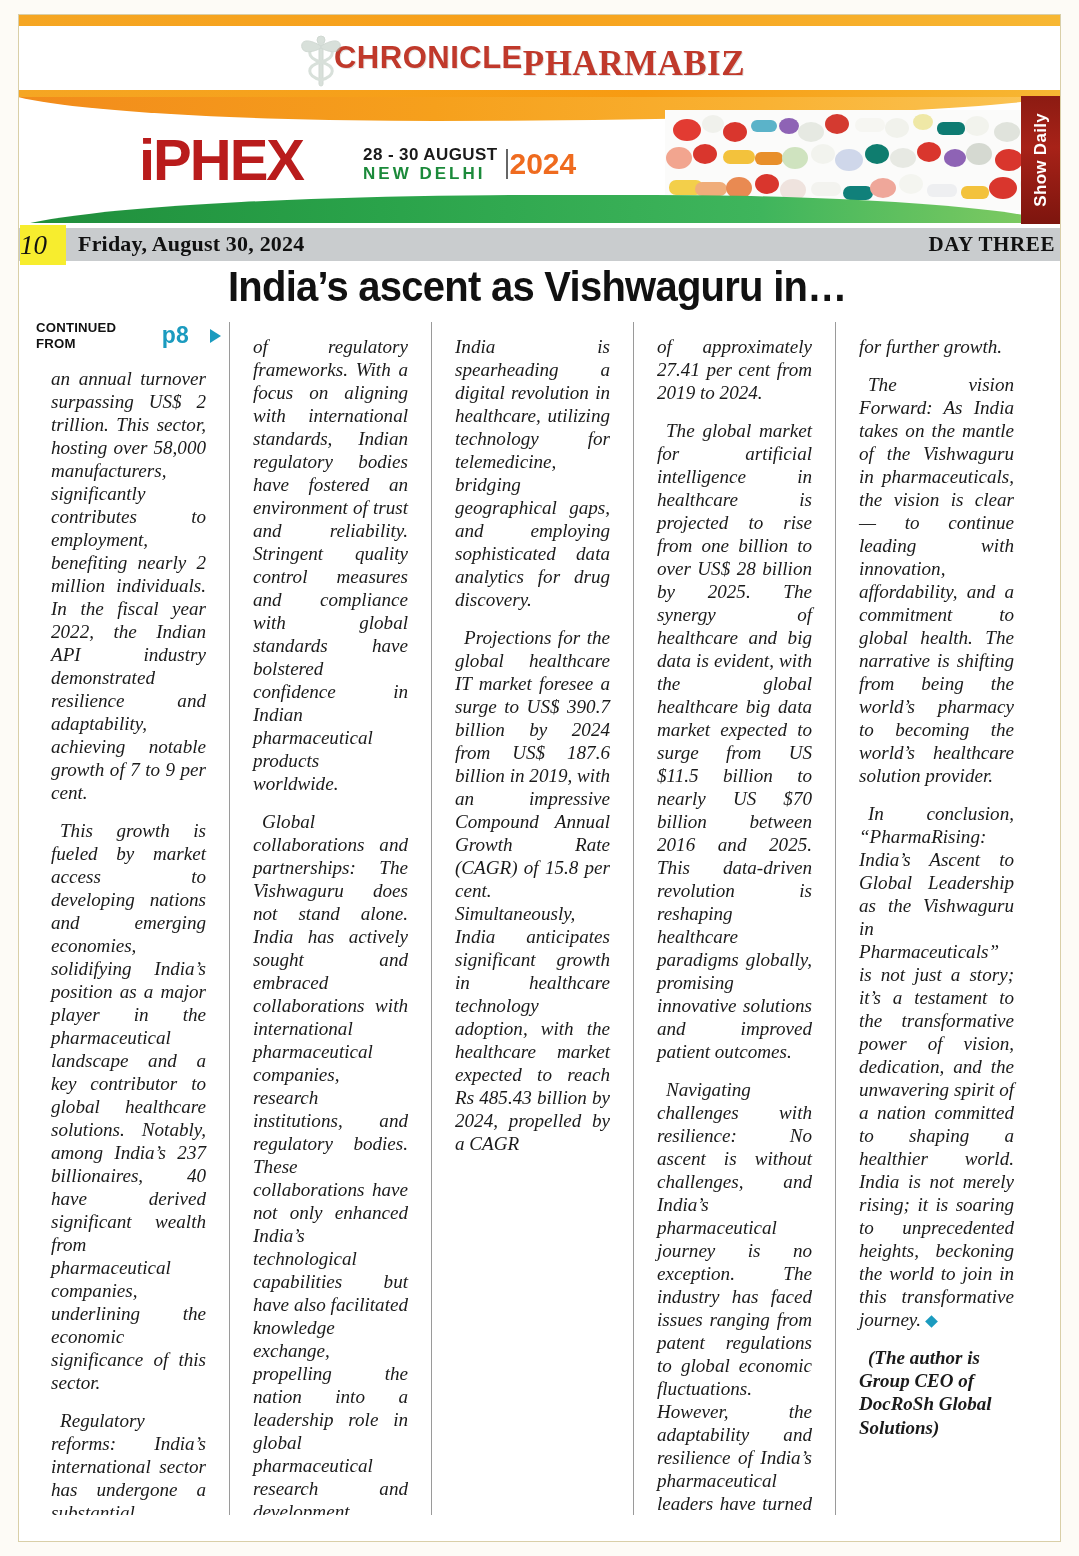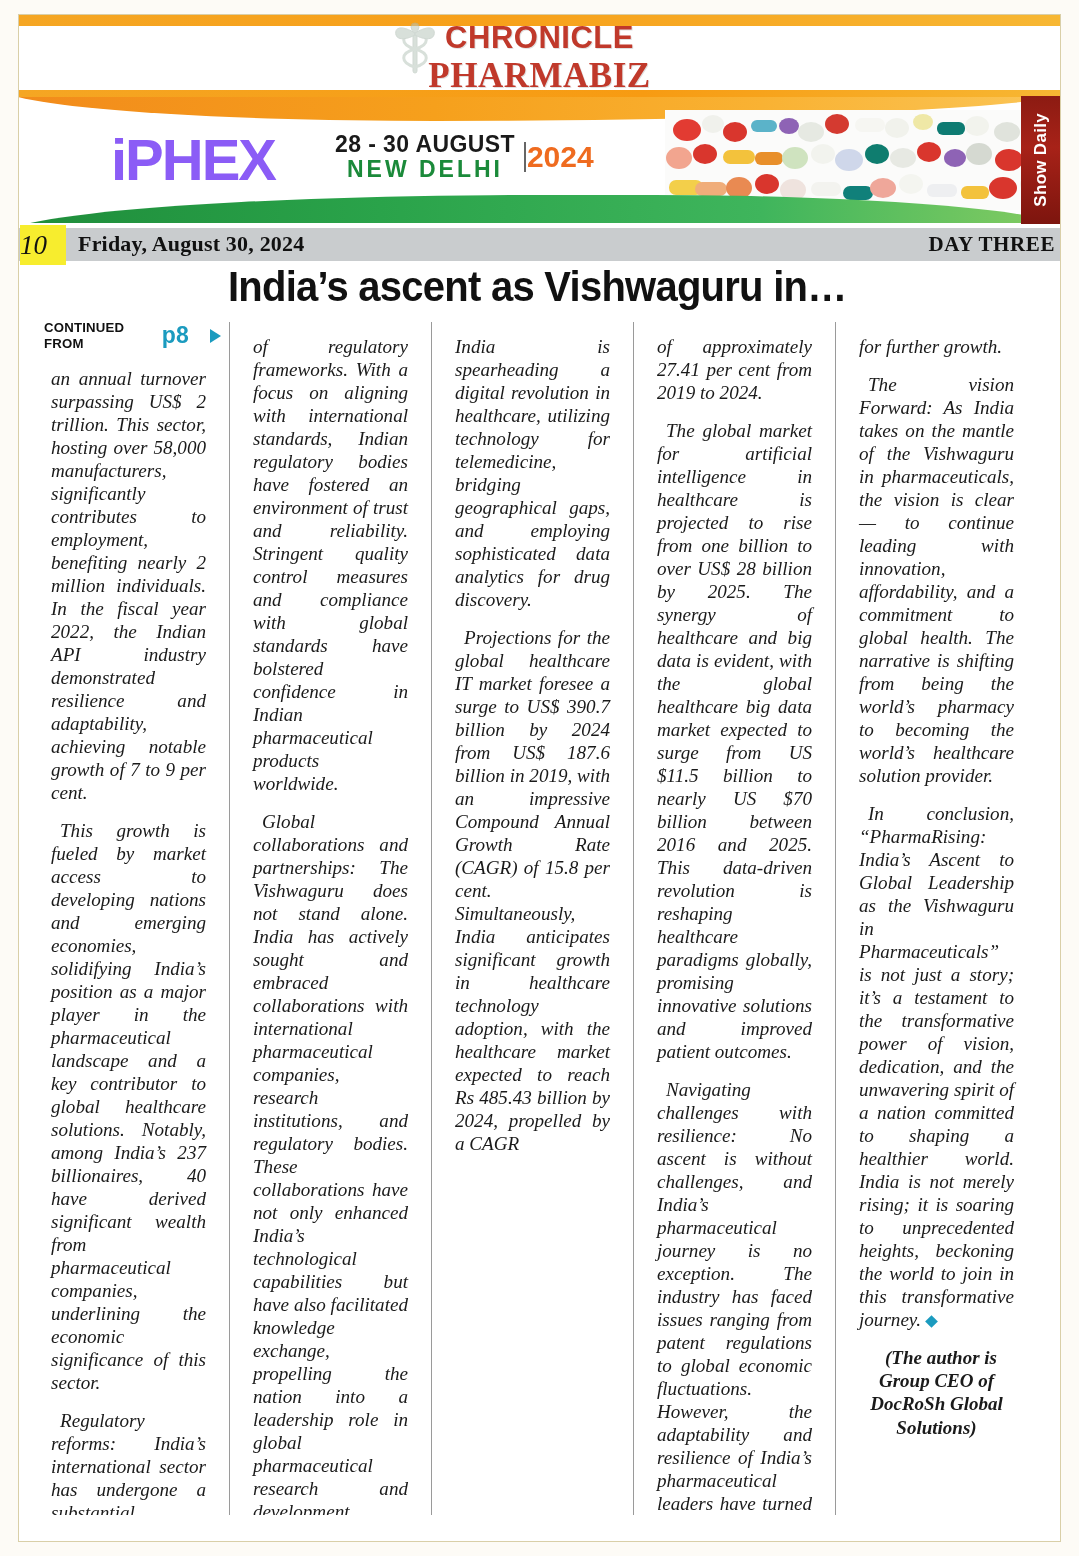--- a/index.html
+++ b/index.html
@@ -61,21 +61,21 @@
     position: absolute;
     left: 0; top: 11px;
     right: 0; bottom: 7px;
     display: flex;
     align-items: center;
     justify-content: center;
   }
   .logo-wrap {
     position: relative;
     display: flex;
-    flex-direction: column;
+    flex-direction: row;
     align-items: center;
     line-height: 0.82;
     justify-content: center;
   }
   .caduceus {
     position: absolute;
     left: -36px;
     top: -4px;
     width: 46px;
     height: 56px;
@@ -138,36 +138,37 @@
     left: 92px; top: 30px;
     display: flex;
     align-items: flex-end;
     height: 62px;
   }
   .iphex-logo {
     position: relative;
     font-family: "Liberation Sans", sans-serif;
     font-weight: bold;
     font-size: 58px;
-    color: #8b5cf6;
+    color: #b91c1c;
     letter-spacing: -2px;
     line-height: 1;
+    margin-left: 28px;
   }
   .event-meta {
     margin-left: 60px;
     margin-bottom: 6px;
     display: flex;
     align-items: center;
   }
   .event-dates {
     font-family: "Liberation Sans", sans-serif;
     font-weight: bold;
-    font-size: 23px;
+    font-size: 17px;
     line-height: 1.12;
-    text-align: center;
+    text-align: left;
   }
   .event-dates .d1 { color: #1a1a1a; letter-spacing: .4px; display:block;}
   .event-dates .d2 { color: #1b8a3a; letter-spacing: 3px; display:block;}
   .event-year {
     font-family: "Liberation Sans", sans-serif;
     font-weight: bold;
     font-size: 30px;
     color: #ef6b1f;
     margin-left: 9px;
     padding-left: 1px;
@@ -308,21 +309,20 @@
   .continued {
     font-family: "Liberation Sans", sans-serif;
     font-weight: bold;
     font-size: 13.2px;
     letter-spacing: .2px;
     color: #111;
     margin-bottom: 3px;
     display: flex;
     align-items: center;
     gap: 20px;
-    margin-left: 8px;
   }
   .continued .pref { color:#111; }
   .continued .pnum {
     color: #1b9bbf;
     font-size: 23px;
     font-weight: bold;
     line-height: 1;
   }
   .continued .arrow {
     width: 0; height: 0;
@@ -340,21 +340,21 @@
     margin-left: 6px;
     vertical-align: middle;
   }
   .byline {
     margin-top: 20px;
     font-family: "Liberation Serif", serif;
     font-style: italic;
     font-weight: bold;
     font-size: 19px;
     line-height: 1.22;
-    text-align: center;
+    text-align: left;
     text-indent: 0;
   }
 </style>
 </head>
 <body>
 
 <div class="page">
   <div class="frame"></div>
 
   <div class="masthead">

